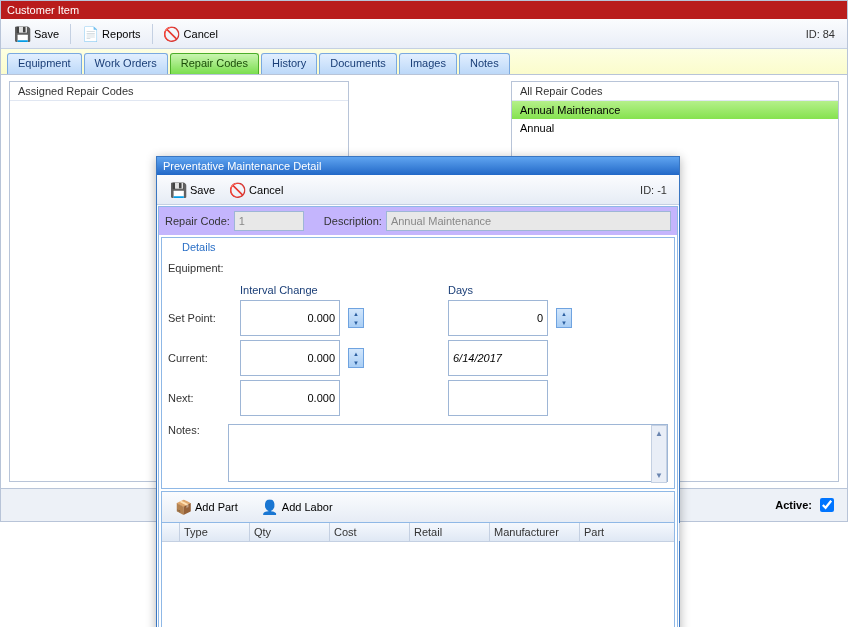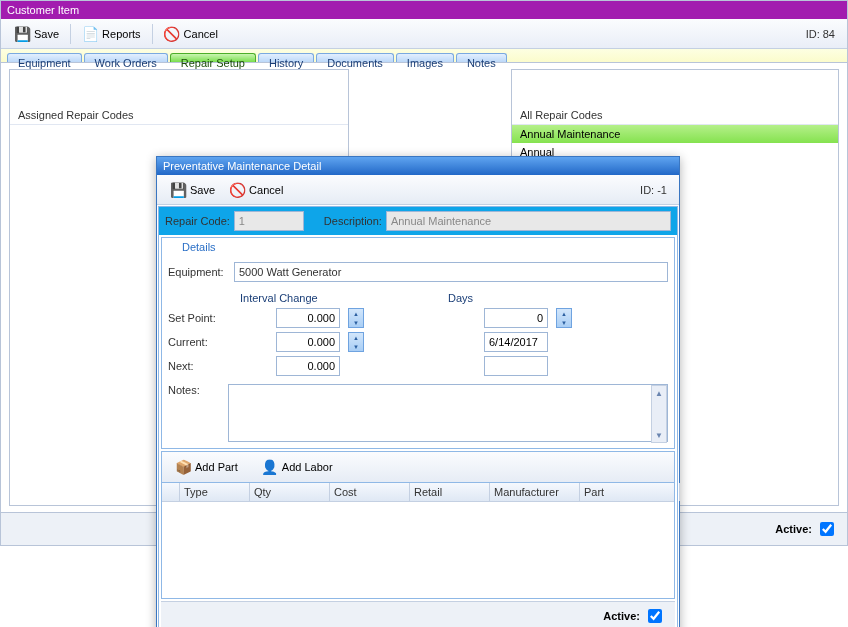--- a/index.html
+++ b/index.html
@@ -1,75 +1,75 @@
 <!DOCTYPE html>
 <html><head>
 <meta charset="utf-8">
 <style>
   * { box-sizing: border-box; font-family: Tahoma, Arial, sans-serif; font-size: 11px; }
   body { margin: 0; background: #fff; width: 848px; height: 627px; position: relative; overflow: hidden; }
   .outer-window { border: 1px solid #b8c4d8; background: #fff; }
-  .outer-title { background: #a21caf; color: #fff; padding: 3px 6px; height: 18px; display: flex; align-items: center; }
+  .outer-title { background: #b91c1c; color: #fff; padding: 3px 6px; height: 18px; display: flex; align-items: center; }
   .outer-toolbar { background: linear-gradient(#fbfcfe, #e9eef7); border-bottom: 1px solid #c4d0e2; padding: 4px 6px; display: flex; align-items: center; height: 30px; }
   .tb-btn { display: flex; align-items: center; gap: 4px; padding: 2px 6px; background: transparent; border: 1px solid transparent; cursor: pointer; }
   .tb-sep { width: 1px; height: 20px; background: #c4d0e2; margin: 0 4px; }
   .tb-spacer { flex: 1; }
   .id-label { color: #333; padding-right: 6px; }
 
-  .tabs-row { background: linear-gradient(#fdffe2, #fbfccc); padding: 4px 6px 0 6px; display: flex; gap: 2px; border-bottom: 1px solid #b8c4d8; height: 14px; }
+  .tabs-row { background: linear-gradient(#fdffe2, #fbfccc); padding: 4px 6px 0 6px; display: flex; gap: 2px; border-bottom: 1px solid #b8c4d8; height: 26px; }
   .tab { padding: 3px 10px; border: 1px solid #7aa9e0; border-bottom: none; border-radius: 3px 3px 0 0; background: linear-gradient(#e2efff,#bcd8f8); color: #1a3e77; cursor: pointer; }
   .tab.active { background: linear-gradient(#c9f5b0,#7ade4e); border-color:#4cae29; color: #1b4d09; }
 
   .tab-pane { padding: 6px 8px; }
   .panes-row { display: flex; gap: 6px; }
   .list-panel { border: 1px solid #b8c4d8; background: #fff; flex: 1; }
-  .list-panel-title { padding: 3px 8px; color: #333; border-bottom: 1px solid #e1e7f2; margin-top: 36px; }
+  .list-panel-title { padding: 3px 8px; color: #333; border-bottom: 1px solid #e1e7f2; }
   .list-body { min-height: 380px; }
   .list-row { padding: 3px 8px; cursor: pointer; }
   .list-row.sel { background: linear-gradient(#b5f08a,#85e24f); }
 
   .middle-blank { width: 150px; }
 
   .outer-footer { border-top: 1px solid #b8c4d8; background: #edf1f7; padding: 6px 10px; display: flex; justify-content: flex-end; align-items: center; gap: 4px; }
   .active-lbl { font-weight: bold; }
   .checkbox { width: 14px; height: 14px; }
 
   
   .dialog { position: absolute; left: 156px; top: 156px; width: 524px; border: 1px solid #3a76c1; background: #fff; box-shadow: 0 2px 10px rgba(0,0,0,0.3); }
   .dialog-title { background: linear-gradient(#5fa4f0,#2268c7); color: #fff; padding: 3px 6px; height: 18px; display: flex; align-items: center; }
   .dialog-toolbar { background: linear-gradient(#fbfcfe,#e6ecf5); border-bottom: 1px solid #c4d0e2; padding: 4px 6px; display: flex; align-items: center; height: 30px; }
   .dialog-body { border: 1px solid #8fb8e6; margin: 1px; }
-  .form-row1 { display: flex; align-items: center; padding: 4px 6px; gap: 4px; background:#0ea5e9; }
+  .form-row1 { display: flex; align-items: center; padding: 4px 6px; gap: 4px; background:#c4b5fd; }
   .fld-label { color: #333; }
   .fld-input { height: 20px; border: 1px solid #9eb6d6; padding: 2px 4px; background: #fff; color: #333; }
   .fld-input.ro { background: #e8e8e8; color: #888; }
   .groupbox { border: 1px solid #8fb8e6; margin: 2px; background:#fff; }
   .groupbox-title { color: #2b70c7; padding: 3px 6px; margin-left: 14px; }
   .details-grid { display: grid; grid-template-columns: 64px 100px 24px 60px 100px 24px; gap: 4px 8px; padding: 4px 6px; align-items: center; }
   .col-head { color: #1a3e77; }
-  .num-input { height: 20px; border: 1px solid #9eb6d6; text-align: right; padding: 2px 4px; margin-left: 36px; }
+  .num-input { height: 36px; border: 1px solid #9eb6d6; text-align: right; padding: 2px 4px; }
   .spin { width: 16px; height: 20px; border: 1px solid #6fa3e0; background: linear-gradient(#d2e6fb,#a9cef5); display:flex; flex-direction:column; cursor:pointer; }
   .spin div { flex:1; display:flex; align-items:center; justify-content:center; font-size:6px; color:#2b5fa0; }
   .notes-row { display:flex; padding:4px 6px; gap:4px; align-items:flex-start; }
   .notes-area { flex:1; height:58px; border:1px solid #9eb6d6; background:#fff; resize:none; }
 
   .parts-toolbar { border:1px solid #8fb8e6; margin: 2px 2px 0 2px; background: linear-gradient(#fbfcfe,#e6ecf5); padding: 4px 6px; display:flex; gap:10px; }
   .parts-grid { border:1px solid #8fb8e6; border-top:none; margin: 0 2px 2px 2px; background:#fff; }
   .parts-head { display:grid; grid-template-columns: 18px 70px 80px 80px 80px 90px 100px; background: linear-gradient(#f5f8fd,#dfe8f4); border-bottom:1px solid #c4d0e2; }
   .parts-head div { padding: 3px 4px; border-right:1px solid #c4d0e2; color:#333; }
   .parts-body { height: 96px; }
   .dialog-footer { border-top:1px solid #c4d0e2; background:#edf1f7; padding:4px 10px; display:flex; justify-content:flex-end; align-items:center; gap:4px; margin:2px; }
 
   .icon { width:16px; height:16px; display:inline-block; font-size:14px; line-height:16px; text-align:center; }
   .vscroll { position:absolute; right:1px; top:1px; bottom:1px; width:16px; background:#e9eef7; border:1px solid #c4d0e2; display:flex; flex-direction:column; }
   .vscroll .arrow { height:14px; display:flex; align-items:center; justify-content:center; font-size:8px; color:#6a85b0; cursor:pointer; }
   .vscroll .track { flex:1; }
   .notes-wrap { position:relative; flex:1; }
 
-  .eq-row { display:flex; align-items:center; padding:6px 6px; gap:6px; }
+  .eq-row { display:flex; align-items:center; padding:6px 6px; gap:16px; }
 </style>
 </head>
 <body>
 
 <div class="outer-window" style="width:848px;">
   <div class="outer-title">
     <span>Customer Item</span>
   </div>
   <div class="outer-toolbar">
     <button class="tb-btn">
@@ -85,21 +85,21 @@
     <button class="tb-btn">
       <span class="icon">🚫</span>
       <span>Cancel</span>
     </button>
     <span class="tb-spacer"></span>
     <span class="id-label">ID: 84</span>
   </div>
   <div class="tabs-row">
     <div class="tab">Equipment</div>
     <div class="tab">Work Orders</div>
-    <div class="tab active">Repair Setup</div>
+    <div class="tab active">Repair Codes</div>
     <div class="tab">History</div>
     <div class="tab">Documents</div>
     <div class="tab">Images</div>
     <div class="tab">Notes</div>
   </div>
   <div class="tab-pane">
     <div class="panes-row">
       <div class="list-panel" style="flex:0 0 340px;">
         <div class="list-panel-title">Assigned Repair Codes</div>
         <div class="list-body"></div>
@@ -141,21 +141,20 @@
       <span class="fld-label">Repair Code:</span>
       <input class="fld-input ro" style="width: 70px;" readonly="" value="1">
       <span style="width:12px;"></span>
       <span class="fld-label">Description:</span>
       <input class="fld-input ro" style="flex: 1 1 0%;" readonly="" value="Annual Maintenance">
     </div>
     <div class="groupbox">
       <div class="groupbox-title">Details</div>
       <div class="eq-row">
         <span class="fld-label" style="width:60px;">Equipment:</span>
-        <input class="fld-input" style="flex: 1 1 0%;" readonly="" value="5000 Watt Generator">
       </div>
       <div class="details-grid">
         <span></span>
         <span class="col-head" style="grid-column: span 2;">Interval Change</span>
         <span></span>
         <span class="col-head" style="grid-column: span 2;">Days</span>
 
         <span class="fld-label">Set Point:</span>
         <input class="num-input" value="0.000" style="">
         <div class="spin">
@@ -169,21 +168,21 @@
             <div>▼</div>
           </div>
 
         <span class="fld-label">Current:</span>
         <input class="num-input" value="0.000" style="">
         <div class="spin">
             <div>▲</div>
             <div>▼</div>
           </div>
         <span></span>
-        <input class="num-input" style="text-align: left;" value="6/14/2017">
+        <input class="num-input" style="text-align: left; font-style: italic;" value="6/14/2017">
         <span></span>
 
         <span class="fld-label">Next:</span>
         <input class="num-input" value="0.000" style="">
         <span></span>
         <span></span>
         <input class="num-input" value="" style="">
         <span></span>
       </div>
       <div class="notes-row">

